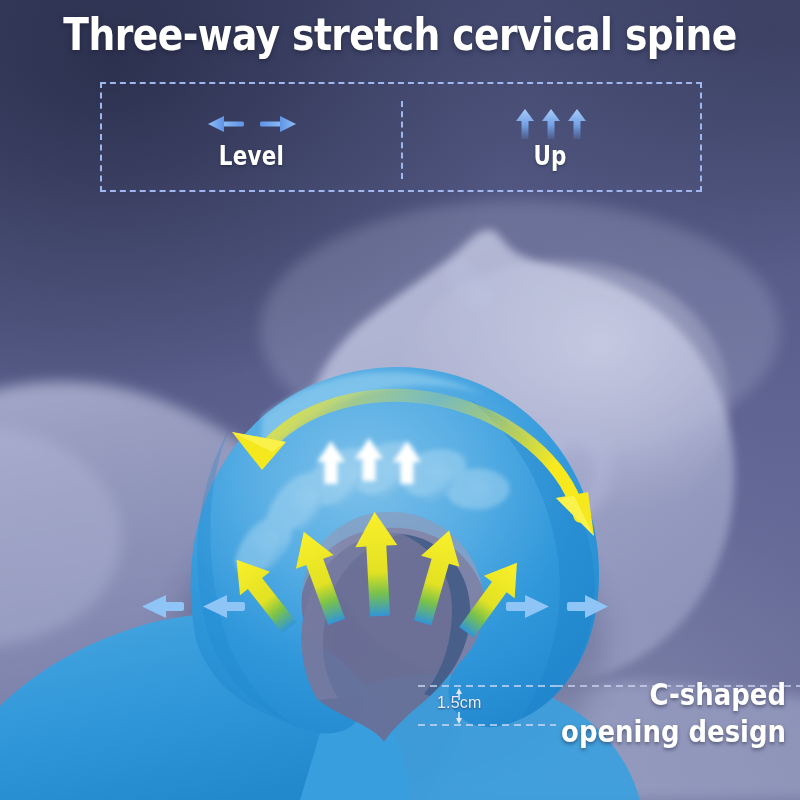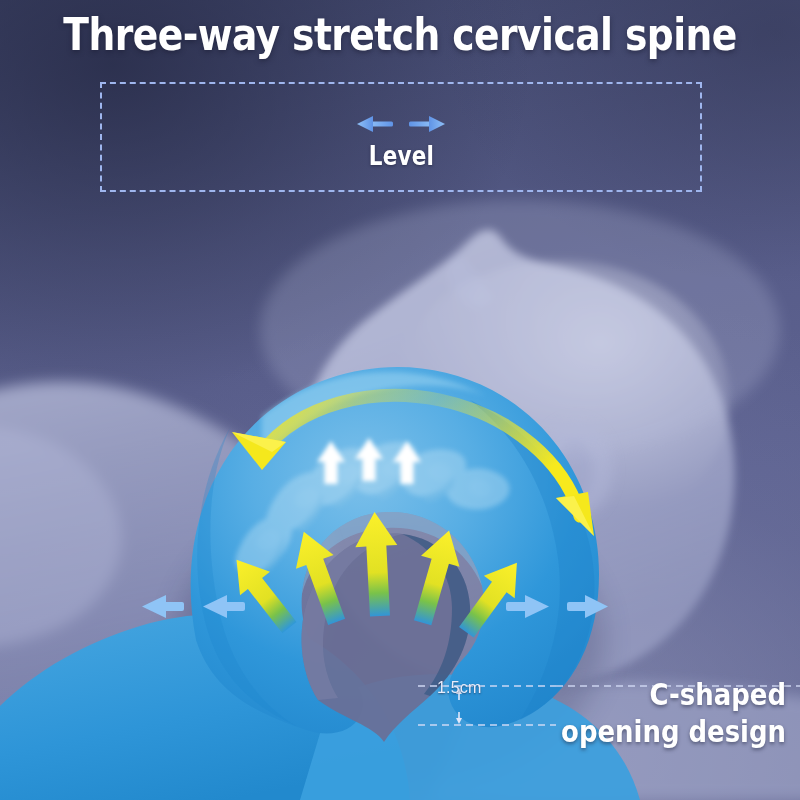--- a/index.html
+++ b/index.html
@@ -125,21 +125,21 @@
     transform: scaleX(0.93);
     transform-origin: 100% 50%;
     text-shadow: 0 2px 4px rgba(30,33,58,0.5);
   }
   .caption-line { display: block; white-space: nowrap; }
 
   
   .measure-label {
     position: absolute;
     left: 437px;
-    top: 679px;
+    top: 694px;
     color: #e8ecfb;
     font-size: 16px;
     line-height: 18px;
     font-family: "Liberation Sans", sans-serif;
     text-shadow: 0 1px 2px rgba(30,33,58,0.6);
     letter-spacing: 0.2px;
   }
 </style>
 </head>
 <body>
@@ -240,20 +240,39 @@
           <g fill="url(#lvGradR)">
             <rect x="56" y="11.5" width="24" height="5" rx="1.5"></rect>
             <path d="M92,14 L76,6 L76,22 Z"></path>
           </g>
         </svg>
       </div>
       <div class="feature-label">Level</div>
     </div>
 
 
+    <div class="feature-cell">
+      <div class="feature-icon">
+        <svg width="84" height="34" viewBox="0 0 84 34">
+          <defs>
+            <linearGradient id="upGrad" x1="0" y1="0" x2="0" y2="1">
+              <stop offset="0%" stop-color="#a9cefa"></stop>
+              <stop offset="55%" stop-color="#76a9ef" stop-opacity="0.9"></stop>
+              <stop offset="100%" stop-color="#6c9ce8" stop-opacity="0.15"></stop>
+            </linearGradient>
+          </defs>
+          <g fill="url(#upGrad)">
+            <path d="M16,2 L25,14 L19.5,14 L19.5,32 L12.5,32 L12.5,14 L7,14 Z"></path>
+            <path d="M42,2 L51,14 L45.5,14 L45.5,32 L38.5,32 L38.5,14 L33,14 Z"></path>
+            <path d="M68,2 L77,14 L71.5,14 L71.5,32 L64.5,32 L64.5,14 L59,14 Z"></path>
+          </g>
+        </svg>
+      </div>
+      <div class="feature-label">Up</div>
+    </div>
   </div>
 
   <svg class="scene" viewBox="0 0 800 800" preserveAspectRatio="none">
     <defs>
       <radialGradient id="pillowGrad" cx="0.42" cy="0.30" r="0.85">
         <stop offset="0%" stop-color="#7cc0ea"></stop>
         <stop offset="32%" stop-color="#58aee4"></stop>
         <stop offset="62%" stop-color="#2f97da"></stop>
         <stop offset="100%" stop-color="#1f84cb"></stop>
       </radialGradient>

